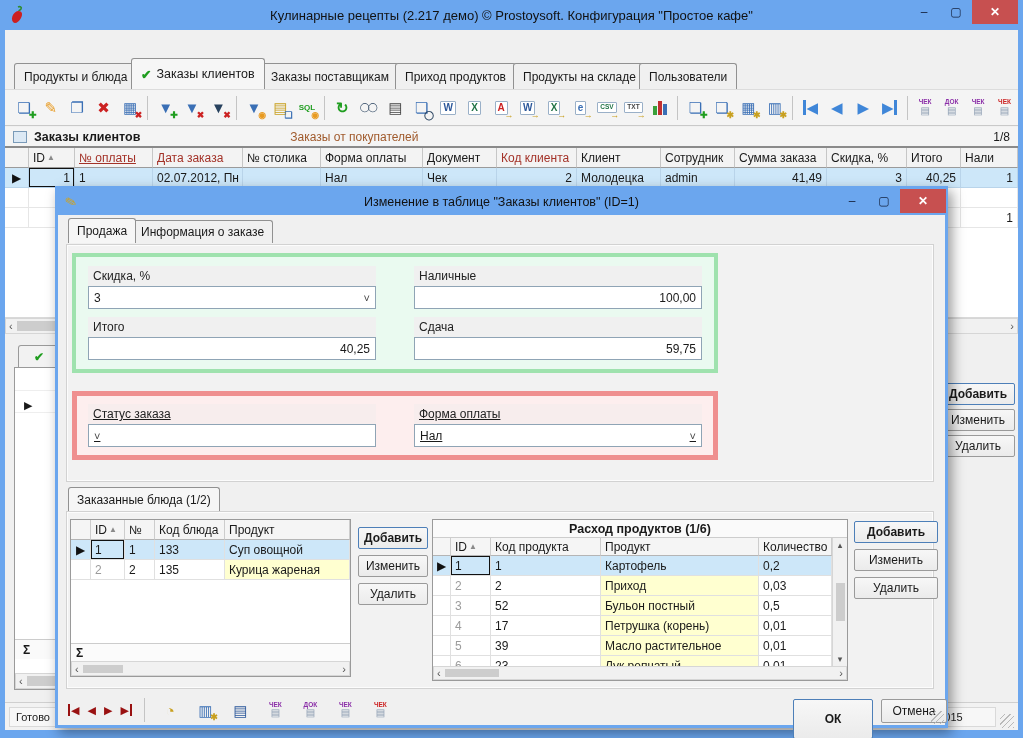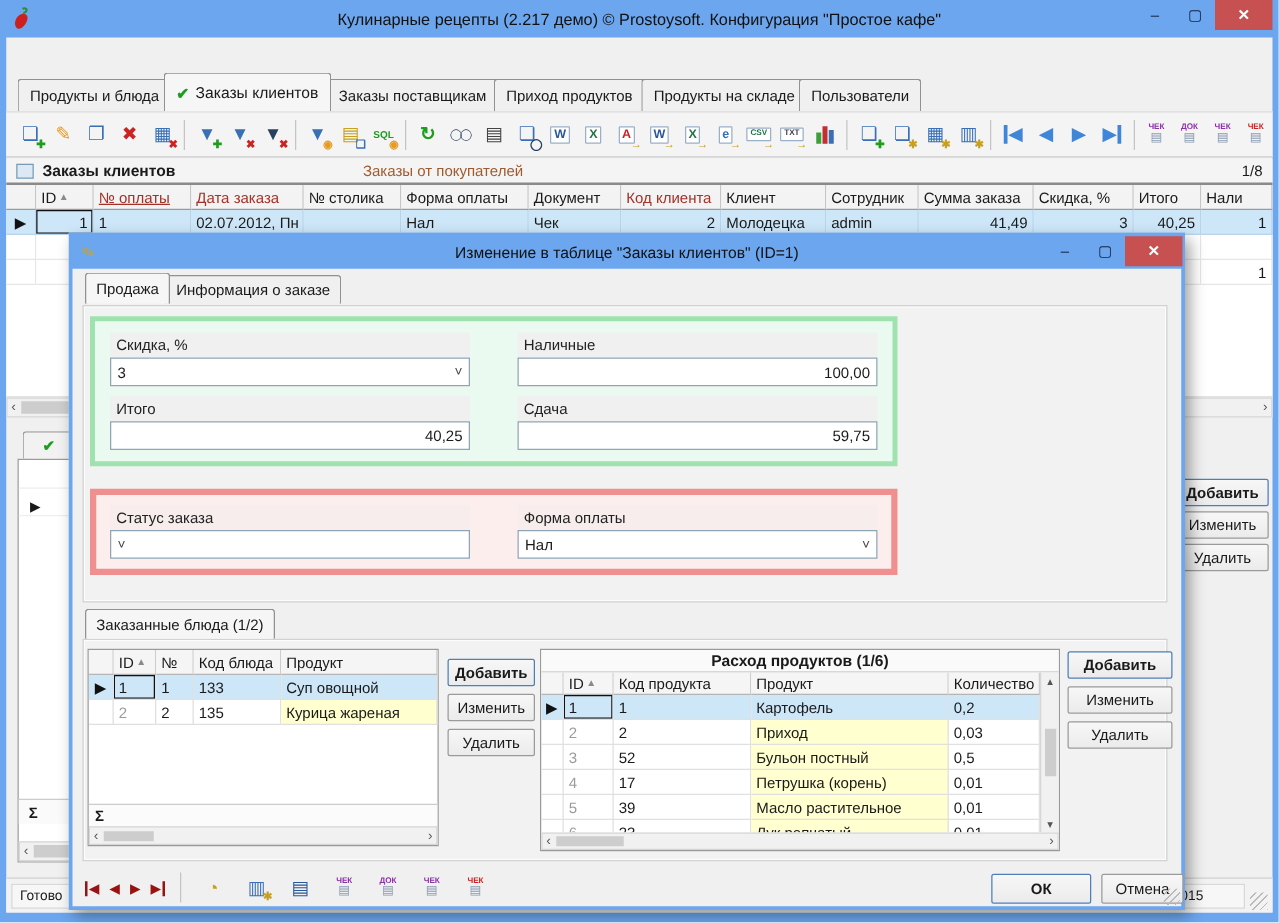--- a/index.html
+++ b/index.html
@@ -92,21 +92,21 @@
   
   .dialog{position:absolute;left:55px;top:186px;width:893px;height:542px;background:#f0f0f0;border:3px solid var(--titlebar);box-shadow:4px 5px 12px rgba(0,0,0,.4);z-index:10;}
   .dlg-title{position:absolute;left:-1px;top:-1px;right:-1px;height:27px;background:var(--titlebar);display:flex;align-items:center;}
   .dlg-title .t{position:absolute;left:0;right:0;text-align:center;font-size:12.5px;color:#111;}
   .dlg-title .pic{margin-left:8px;z-index:2;color:#caa32a;font-size:14px;transform:rotate(-15deg);}
   .dlg-body{position:absolute;left:0;right:0;top:26px;bottom:0;}
   .dlg-tab{position:absolute;height:23px;background:#f0f0f0;border:1px solid #919191;border-bottom:none;border-radius:3px 3px 0 0;padding:0 8px;display:flex;align-items:center;font-size:12px;}
   .dlg-tab.active{height:25px;background:#f6f6f6;z-index:2;}
   .gbox{position:absolute;border:1px solid #d2d2d2;box-shadow:inset 0 0 0 1px #fcfcfc;background:#f2f2f2;}
   .gpanel{position:absolute;border:4px solid var(--panel-green-border);background:var(--panel-green-bg);padding:9px 12px;display:grid;grid-template-columns:1fr 1fr;column-gap:38px;row-gap:8px;}
-  .rpanel{position:absolute;border:5px solid var(--panel-red-border);background:var(--panel-red-bg);padding:8px 11px;display:grid;grid-template-columns:1fr 1fr;column-gap:38px;}
+  .rpanel{position:absolute;border:5px solid var(--panel-red-border);background:var(--panel-red-bg);padding:8px 11px;display:grid;grid-template-columns:1fr 1fr;column-gap:38px;text-decoration:underline;}
   .flab{height:20px;background:#f0f0f0;display:flex;align-items:center;padding:0 5px;font-size:12px;color:#222;}
   .fsel,.finp{height:23px;background:#fff;border:1px solid #8fa4b5;display:flex;align-items:center;padding:0 5px;font-size:12px;}
   .fsel .fval{flex:1;} .fsel .fdd{color:#444;font-size:11px;}
   .finp.num{justify-content:flex-end;}
   
   .dt{position:absolute;background:#fff;border:1px solid #9a9a9a;overflow:hidden;}
   .drow{display:grid;height:20px;}
   .drow>span{display:flex;align-items:center;padding:0 4px;border-right:1px solid #e0e0e0;border-bottom:1px solid #e0e0e0;overflow:hidden;white-space:nowrap;font-size:12px;}
   .drow.h>span{background:#f5f5f5;border-right:1px solid #cdcdcd;border-bottom:1px solid #b5b5b5;}
   .drow.sel>span{background:var(--selection);}
@@ -618,18 +618,18 @@
           </span>
         <span class="tb rep">
             <i class="rep-t c-purple">ЧЕК</i>
             <i class="g rep-d">▤</i>
           </span>
         <span class="tb rep">
             <i class="rep-t c-red">ЧЕК</i>
             <i class="g rep-d">▤</i>
           </span>
       </div>
-      <div class="btn def abs" style="left:735px;top:484px;width:80px;height:24px">ОК</div>
+      <div class="btn def abs" style="left:735px;top:484px;width:80px;height:40px">ОК</div>
       <div class="btn abs" style="left:823px;top:484px;width:66px;height:24px">Отмена</div>
       <div class="dlg-grip"></div>
     </div>
   </div>
 </div>
 
 </body></html>

